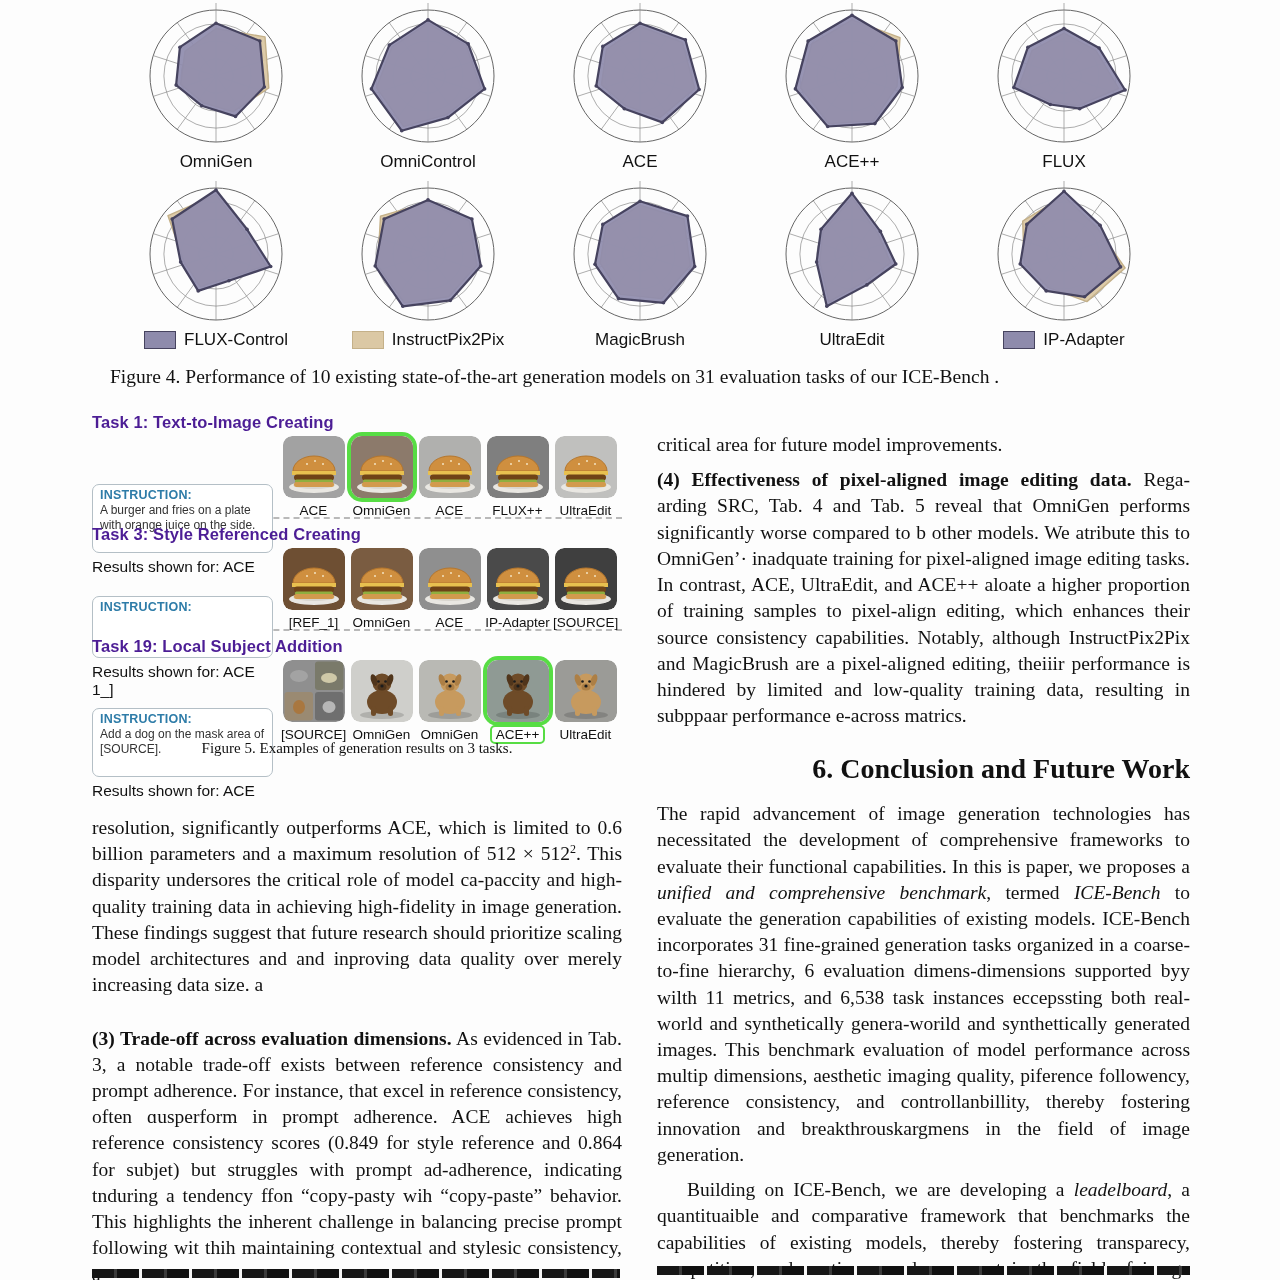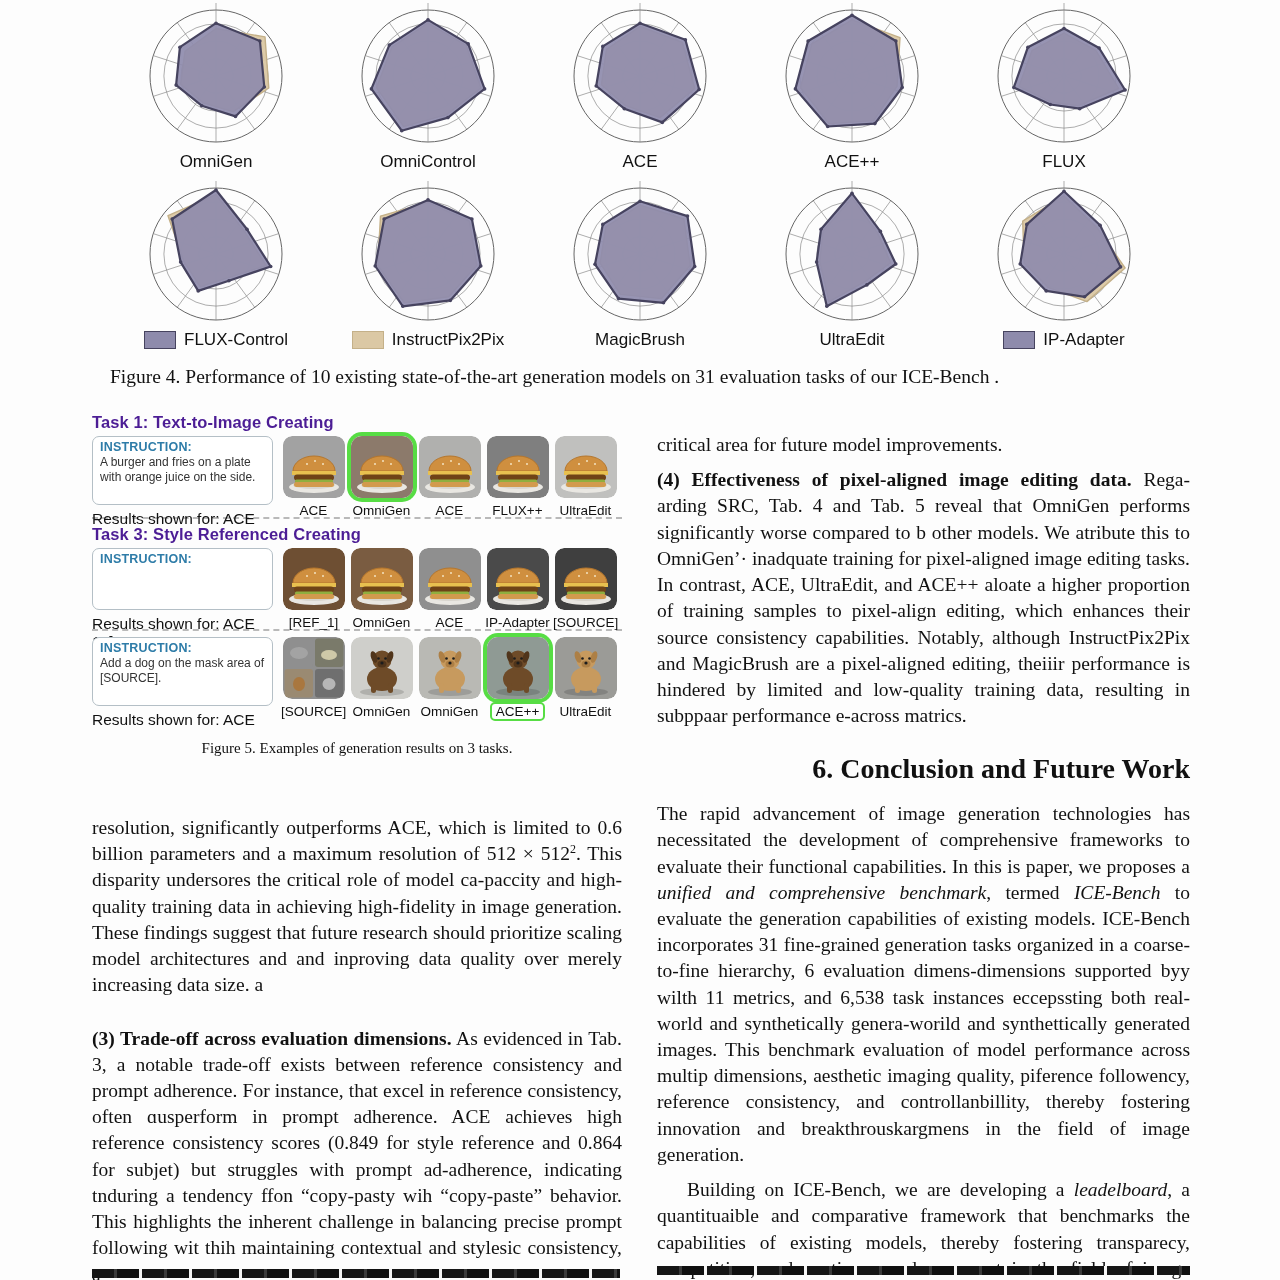--- a/index.html
+++ b/index.html
@@ -13,21 +13,21 @@
   .legend-swatch{width:30px;height:16px;display:inline-block;}
   .fig4-caption{position:absolute;left:0;top:366px;width:1060px;text-align:left;
     font-size:19.5px;margin:0;}
   
   .fig5{position:absolute;left:92px;top:413px;width:530px;font-family:"Liberation Sans",sans-serif;}
   .task{position:relative;height:96px;margin-bottom:8px;}
   .task-title{font-size:16.5px;font-weight:600;color:#4c1d95;margin:0 0 4px 0;letter-spacing:.1px;}
   .task-body{display:flex;align-items:flex-start;}
   .inst-col{width:184px;flex:0 0 184px;}
   .inst-box{box-sizing:border-box;width:181px;min-height:62px;border:1.5px solid #b4bfc6;
-    border-radius:7px;background:#fff;padding:3px 7px 20px 7px;}
+    border-radius:7px;background:#fff;padding:3px 7px 20px 7px;margin-top:48px;}
   .inst-label{font-size:12.5px;font-weight:700;color:#2e7ca8;letter-spacing:.2px;}
   .inst-text{font-size:12px;line-height:1.22;color:#333;margin-top:1px;}
   .results-note{font-size:15.5px;color:#111;margin-top:5px;}
   .thumbs{display:flex;gap:5px;margin-left:6px;}
   .thumb-wrap{width:63px;display:flex;flex-direction:column;align-items:center;}
   .thumb{width:62px;height:62px;border-radius:9px;overflow:hidden;position:relative;}
   .thumb.hl{box-shadow:0 0 0 4px #57dd44;border-radius:11px;}
   .thumb-label{font-size:13.5px;color:#111;margin-top:5px;white-space:nowrap;}
   .thumb-label.chip{background:#fff;border:2.5px solid #57dd44;border-radius:5px;
     padding:0 4px;margin-top:3px;}
@@ -574,20 +574,21 @@
                     <circle cx="32" cy="25" r="1" fill="#f3e2c0"></circle>
                     <circle cx="40" cy="28" r="1" fill="#f3e2c0"></circle>
                   </svg></div>
       <div class="thumb-label">[SOURCE]</div>
     </div>
             </div>
     </div>
         </div>
         <hr class="dashed-div">
         <div class="task">
+    <div class="task-title">Task 19: Local Subject Addition</div>
     <div class="task-body">
       <div class="inst-col">
         <div class="inst-box">
           <div class="inst-label">INSTRUCTION:</div>
           <div class="inst-text">Add a dog on the mask area of [SOURCE].</div>
         </div>
         <div class="results-note">Results shown for: ACE</div>
       </div>
       <div class="thumbs">
               <div class="thumb-wrap">

